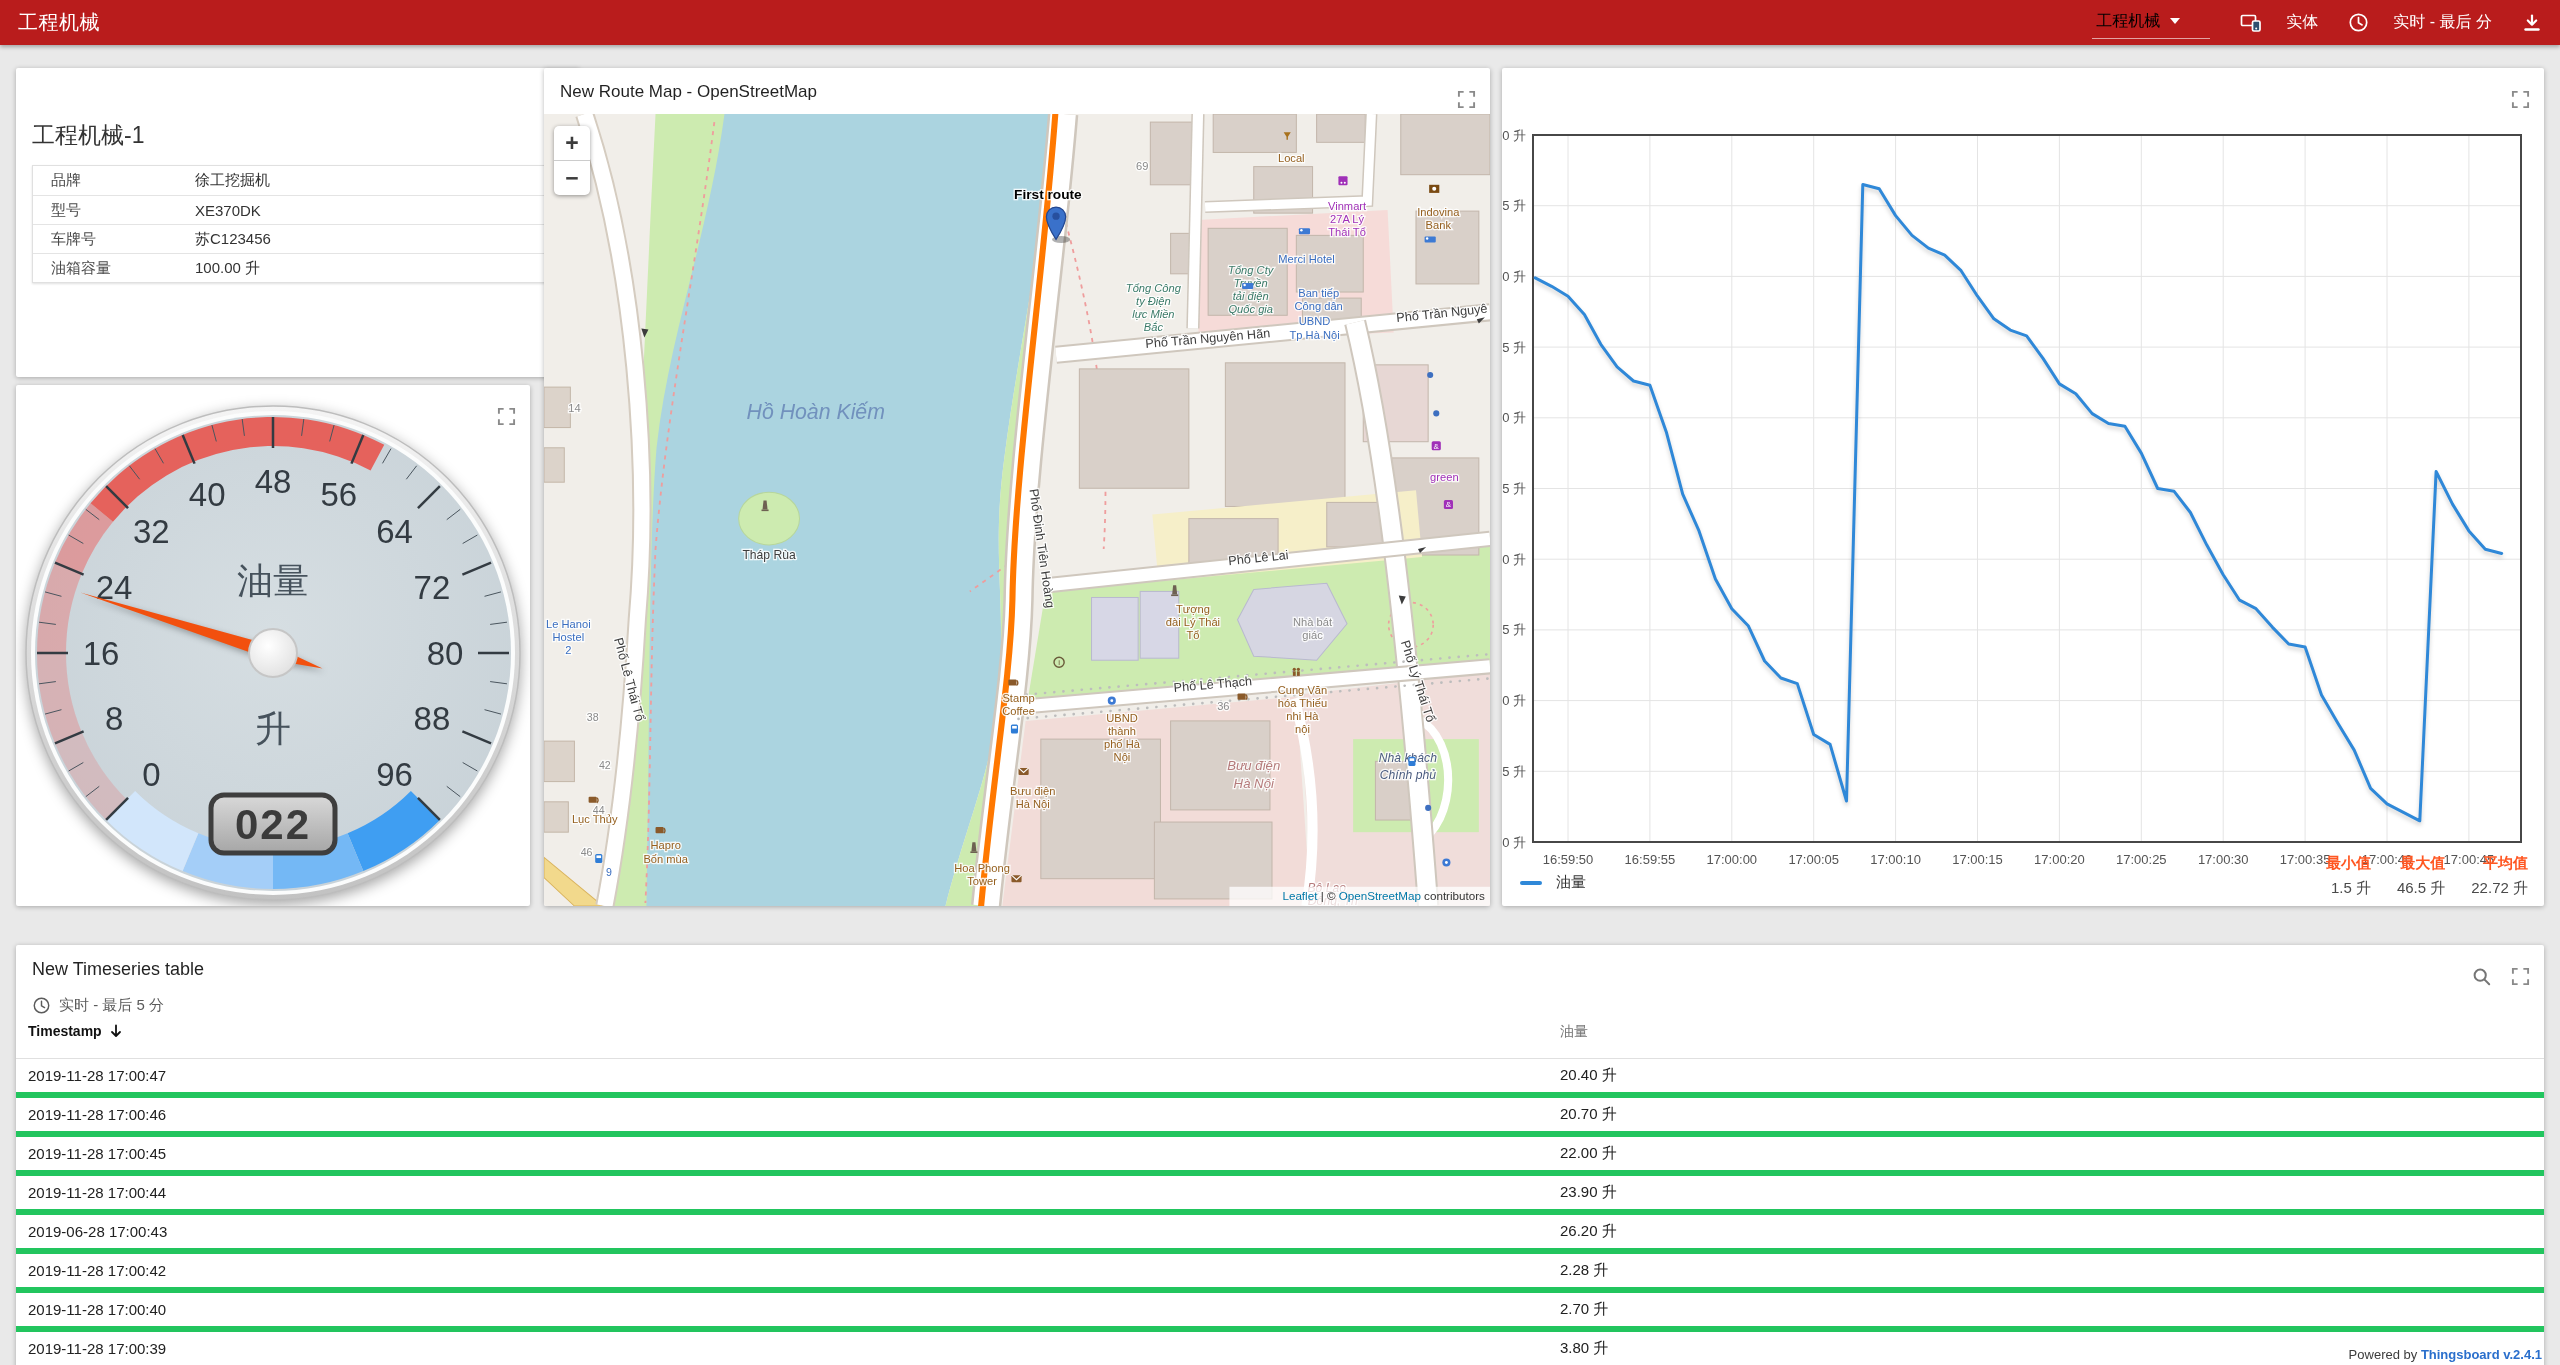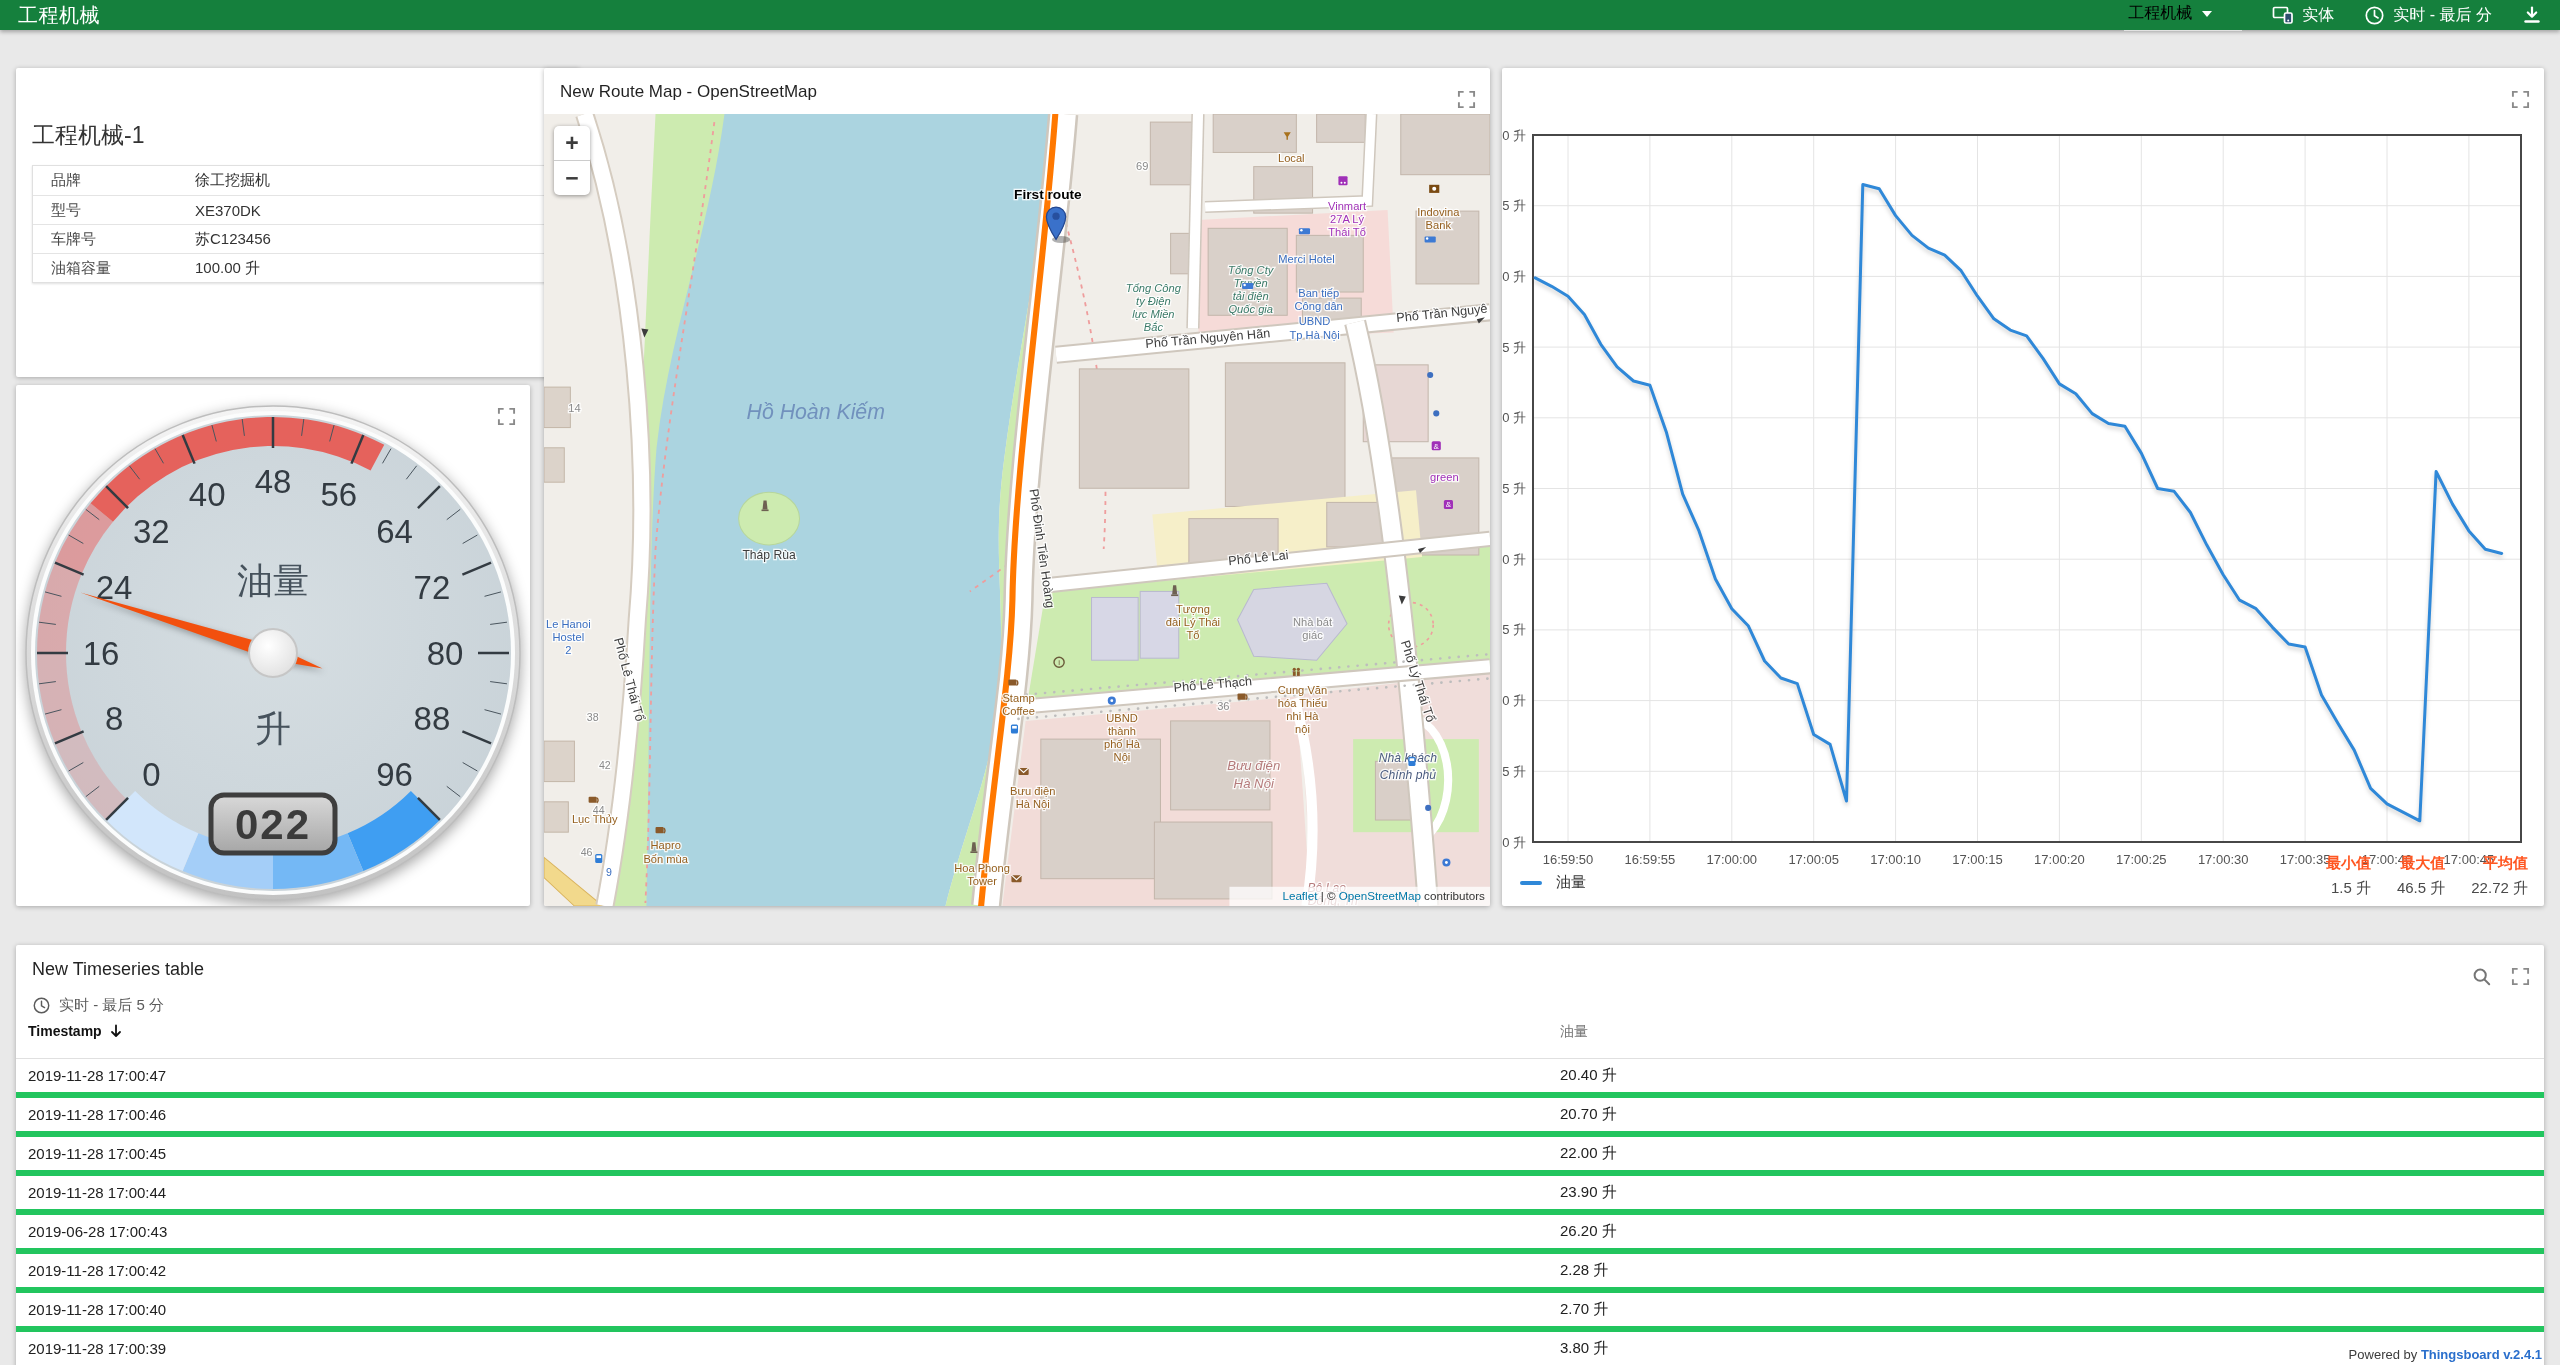--- a/index.html
+++ b/index.html
@@ -1,23 +1,23 @@
 <!DOCTYPE html>
 <html><head>
 <meta charset="utf-8">
 <style>
   *{margin:0;padding:0;box-sizing:border-box;}
   html,body{width:2560px;height:1365px;overflow:hidden;}
   body{font-family:"Liberation Sans","DejaVu Sans",sans-serif;background:#e9e9e9;position:relative;}
   
-  .topbar{position:absolute;left:0;top:0;width:2560px;height:30px;background:#15803d;display:flex;align-items:center;padding:12px 18px;box-shadow:0 2px 4px rgba(0,0,0,.3);z-index:50;}
+  .topbar{position:absolute;left:0;top:0;width:2560px;height:45px;background:#b91c1c;display:flex;align-items:center;padding:12px 18px;box-shadow:0 2px 4px rgba(0,0,0,.3);z-index:50;}
   .tb-title{color:#fff;font-size:20px;letter-spacing:.5px;}
   .tb-spacer{flex:1;}
   .tb-right{display:flex;align-items:center;gap:30px;}
-  .tb-item{display:flex;align-items:center;gap:8px;color:#fff;font-size:16px;}
+  .tb-item{display:flex;align-items:center;gap:24px;color:#fff;font-size:16px;}
   .entity-select{display:flex;align-items:center;gap:10px;border-bottom:1px solid rgba(255,255,255,.6);padding:4px 4px 6px 4px;min-width:118px;cursor:pointer;}
   .caret{width:0;height:0;border-left:5px solid transparent;border-right:5px solid transparent;border-top:6px solid #fff;}
   
   .card{position:absolute;background:#fff;border-radius:2px;box-shadow:0 1px 5px rgba(0,0,0,.28);}
   .fs-icon,.search-icon{position:absolute;top:22px;cursor:pointer;}
   .fs-icon{right:14px;}
   .widget-title{font-size:17px;color:rgba(0,0,0,.87);padding:14px 16px 6px 16px;}
   
   #entity-card{left:16px;top:68px;width:564px;height:309px;}
   .entity-title{font-size:23px;font-weight:500;color:#333;padding:52px 0 14px 16px;}

